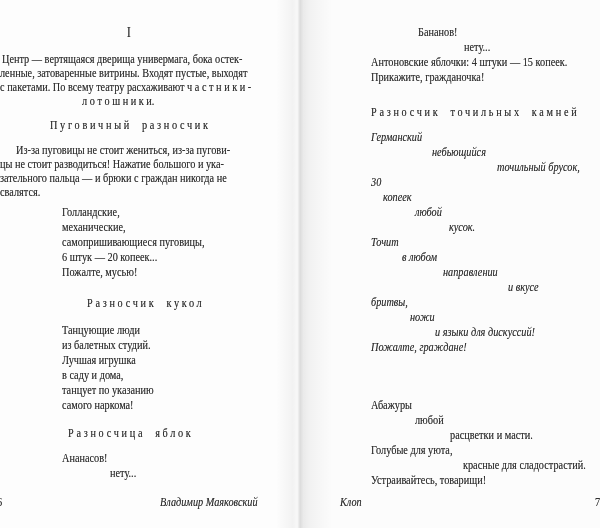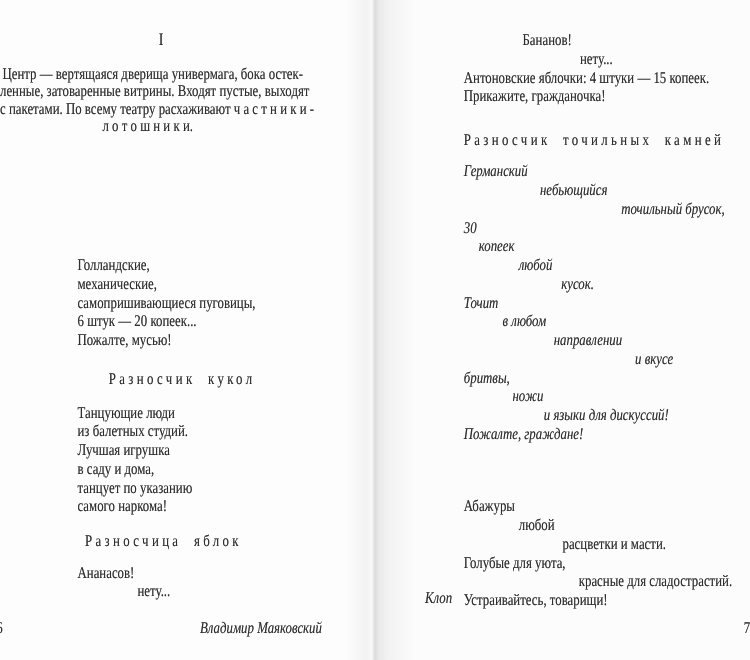--- a/index.html
+++ b/index.html
@@ -46,20 +46,29 @@
   <div class="page page-left">
     <div class="textblock">
         <div class="block roman-numeral" style="top: 26px;">
           <div class="line" style="margin-left: 127px;">I</div>
         </div>
         <div class="block stage-direction" style="top: 52px;">
           <div class="line" style="margin-left: 2px;">Центр — вертящаяся дверища универмага, бока остек-</div>
           <div class="line" style="margin-left: 0px;">ленные, затоваренные витрины. Входят пустые, выходят</div>
           <div class="line" style="margin-left: 0px;">с пакетами. По всему театру расхаживают ч а с т н и к и -</div>
           <div class="line" style="margin-left: 82px;">л о т о ш н и к и.</div>
+        </div>
+        <div class="block section-heading" style="top: 118px;">
+          <div class="line" style="margin-left: 50px;">Пуговичный разносчик</div>
+        </div>
+        <div class="block prose" style="top: 143px;">
+          <div class="line" style="margin-left: 16px;">Из-за пуговицы не стоит жениться, из-за пугови-</div>
+          <div class="line" style="margin-left: 0px;">цы не стоит разводиться! Нажатие большого и ука-</div>
+          <div class="line" style="margin-left: 0px;">зательного пальца — и брюки с граждан никогда не</div>
+          <div class="line" style="margin-left: 0px;">свалятся.</div>
         </div>
         <div class="block verse" style="top: 204px;">
           <div class="line" style="margin-left: 62px;">Голландские,</div>
           <div class="line" style="margin-left: 62px;">механические,</div>
           <div class="line" style="margin-left: 62px;">самопришивающиеся пуговицы,</div>
           <div class="line" style="margin-left: 62px;">6 штук — 20 копеек...</div>
           <div class="line" style="margin-left: 62px;">Пожалте, мусью!</div>
         </div>
         <div class="block section-heading" style="top: 296px; margin-left: 16px;">
           <div class="line" style="margin-left: 71px;">Разносчик кукол</div>
@@ -116,21 +125,21 @@
           <div class="line" style="margin-left: 0px;">Пожалте, граждане!</div>
         </div>
         <div class="block verse" style="top: 397px;">
           <div class="line" style="margin-left: 0px;">Абажуры</div>
           <div class="line" style="margin-left: 44px;">любой</div>
           <div class="line" style="margin-left: 79px;">расцветки и масти.</div>
           <div class="line" style="margin-left: 0px;">Голубые для уюта,</div>
           <div class="line" style="margin-left: 92px;">красные для сладострастий.</div>
           <div class="line" style="margin-left: 0px;">Устраивайтесь, товарищи!</div>
         </div>
-        <div class="block running-title" style="top: 470px;">
+        <div class="block running-title" style="top: 494px;">
           <div class="line" style="margin-left: -31px;">Клоп</div>
         </div>
         <div class="block page-number" style="top: 494px;">
           <div class="line" style="margin-left: 224px;">7</div>
         </div>
       </div>
   </div>
   <div class="gutter"></div>
 </div>
 

